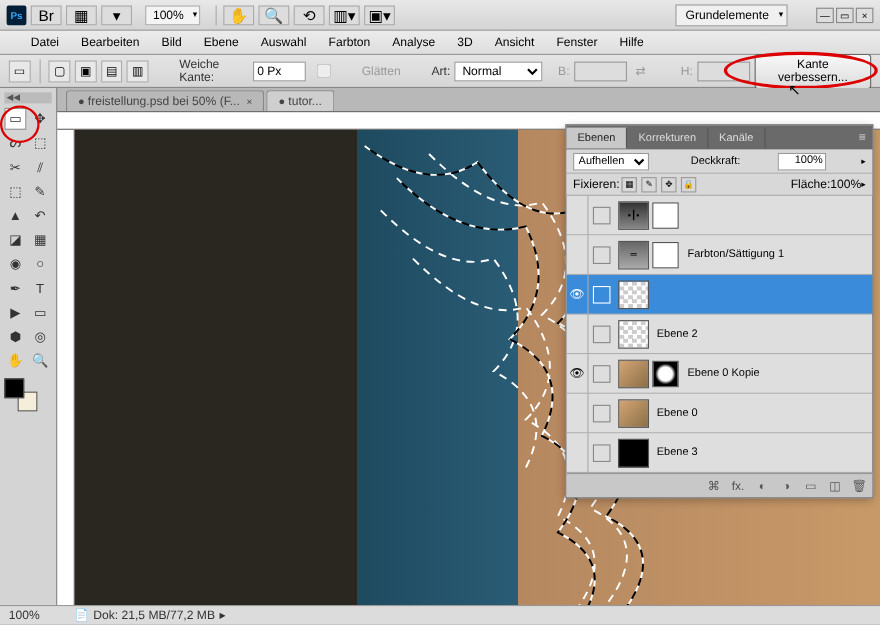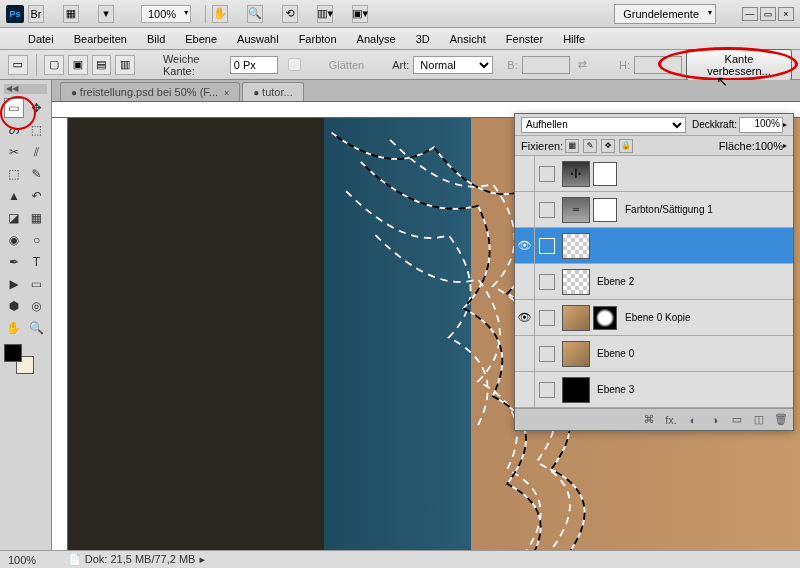--- a/index.html
+++ b/index.html
@@ -1,19 +1,19 @@
 <!DOCTYPE html>
 <html><head>
 <meta charset="utf-8">
 <style>
 * { margin: 0; padding: 0; box-sizing: border-box; font-family: Tahoma, Arial, sans-serif; font-size: 11px; }
 body { background: #b8b8b8; width: 800px; height: 568px; overflow: hidden; position: relative; }
 .titlebar { height: 28px; background: linear-gradient(#e8e8e8,#d4d4d4); display: flex; align-items: center; padding: 0 6px; border-bottom: 1px solid #999; }
 .titlebar .app-icon { width: 18px; height: 18px; background: #001e36; color: #31a8ff; font-weight: bold; font-size: 9px; display: flex; align-items: center; justify-content: center; border-radius: 2px; margin-right: 4px; }
-.titlebar .tb-btn { width: 16px; height: 18px; background: #ddd; border: 1px solid #aaa; margin-right: 19px; display: flex; align-items: center; justify-content: center; font-size: 11px; }
+.titlebar .tb-btn { width: 28px; height: 18px; background: #ddd; border: 1px solid #aaa; margin-right: 4px; display: flex; align-items: center; justify-content: center; font-size: 14px; }
 .titlebar .zoom-dd { margin: 0 8px; padding: 2px 14px 2px 6px; background: #f4f4f4; border: 1px solid #aaa; position: relative; }
 .titlebar .zoom-dd::after { content: '▾'; position: absolute; right: 2px; font-size: 8px; }
 .titlebar .spacer { flex: 1; }
 .titlebar .workspace-dd { padding: 3px 16px 3px 8px; background: #f0f0f0; border: 1px solid #999; position: relative; margin-right: 24px; }
 .titlebar .workspace-dd::after { content: '▾'; position: absolute; right: 3px; font-size: 8px; }
 .win-btn { width: 16px; height: 14px; margin-left: 2px; border: 1px solid #888; background: #ddd; font-size: 9px; display: flex; align-items: center; justify-content: center; }
 
 .menubar { height: 22px; background: linear-gradient(#ececec,#dedede); display: flex; align-items: center; padding: 0 18px; border-bottom: 1px solid #999; }
 .menubar .menu-item { padding: 3px 10px; cursor: default; }
 
@@ -46,21 +46,21 @@
 .canvas-row { flex: 1; display: flex; }
 .ruler-v { width: 16px; background: #fff; border-right: 1px solid #666; }
 .canvas { flex: 1; background: linear-gradient(90deg, #2a2620 0%, #2a2620 35%, #1e4a5f 35%, #2a5c75 55%, #b58860 55%, #c89968 100%); position: relative; overflow: hidden; }
 .canvas svg { position: absolute; inset: 0; }
 
 .panels { position: absolute; top: 113px; right: 6px; width: 280px; background: #d4d4d4; border: 1px solid #666; box-shadow: 0 2px 8px rgba(0,0,0,0.3); }
 .panel-tabs { height: 22px; background: #6a6a6a; display: flex; align-items: center; }
 .panel-tab { padding: 4px 10px; color: #ddd; font-size: 10px; border-right: 1px solid #555; }
 .panel-tab.active { background: #c8c8c8; color: #222; }
 .panel-tabs .menu-ic { margin-left: auto; padding: 0 6px; color: #ddd; }
-.panel-opts { height: 22px; background: #d8d8d8; display: flex; align-items: center; padding: 0 6px; border-bottom: 1px solid #aaa; }
+.panel-opts { height: 22px; background: #d8d8d8; display: flex; align-items: center; padding: 0 6px; border-bottom: 1px solid #aaa; gap: 32px; }
 .panel-opts select { flex: 1; height: 16px; border: 1px solid #999; font-size: 10px; background: #fff; }
 .panel-opts .lbl { margin-left: 6px; font-size: 10px; }
 .panel-opts .val { width: 44px; height: 16px; background: #fff; border: 1px solid #999; font-size: 10px; text-align: right; padding-right: 2px; margin-left: 2px; }
 .lock-row { height: 20px; background: #d8d8d8; display: flex; align-items: center; padding: 0 6px; border-bottom: 1px solid #aaa; font-size: 10px; }
 .lock-row .lock-ic { width: 14px; height: 14px; border: 1px solid #999; margin: 0 2px; display: flex; align-items: center; justify-content: center; font-size: 8px; }
 .layers { max-height: 300px; overflow: hidden; }
 .layer { height: 36px; display: flex; align-items: center; border-bottom: 1px solid #aaa; background: #dedede; }
 .layer.sel { background: #3b8bdb; color: #fff; }
 .layer .vis { width: 20px; height: 36px; border-right: 1px solid #aaa; display: flex; align-items: center; justify-content: center; font-size: 11px; }
 .layer .cb { width: 16px; height: 16px; border: 1px solid #888; margin: 0 4px; }
@@ -188,20 +188,26 @@
             <path d="M180,10 Q220,40 250,20 Q280,60 310,50 Q330,90 300,120 Q340,140 320,180 Q360,200 330,240 Q370,260 340,300 Q380,320 350,360 Q390,380 360,420"></path>
             <path d="M200,30 Q240,70 280,60 Q300,100 270,130 Q310,150 290,190 Q330,210 300,250 Q340,270 310,310 Q350,330 320,370"></path>
           </g>
         </svg>
       </div>
     </div>
   </div>
 </div>
 
 <div class="panels">
+  <div class="panel-tabs">
+    <div class="panel-tab active">Ebenen</div>
+    <div class="panel-tab">Korrekturen</div>
+    <div class="panel-tab">Kanäle</div>
+    <div class="menu-ic">≡</div>
+  </div>
   <div class="panel-opts">
     <select><option>Aufhellen</option></select>
     <span class="lbl">Deckkraft:</span>
     <div class="val">100%</div>
       <span style="font-size:8px">▸</span>
   </div>
   <div class="lock-row">
     <span>Fixieren:</span>
     <div class="lock-ic">▦</div>
     <div class="lock-ic">✎</div>

